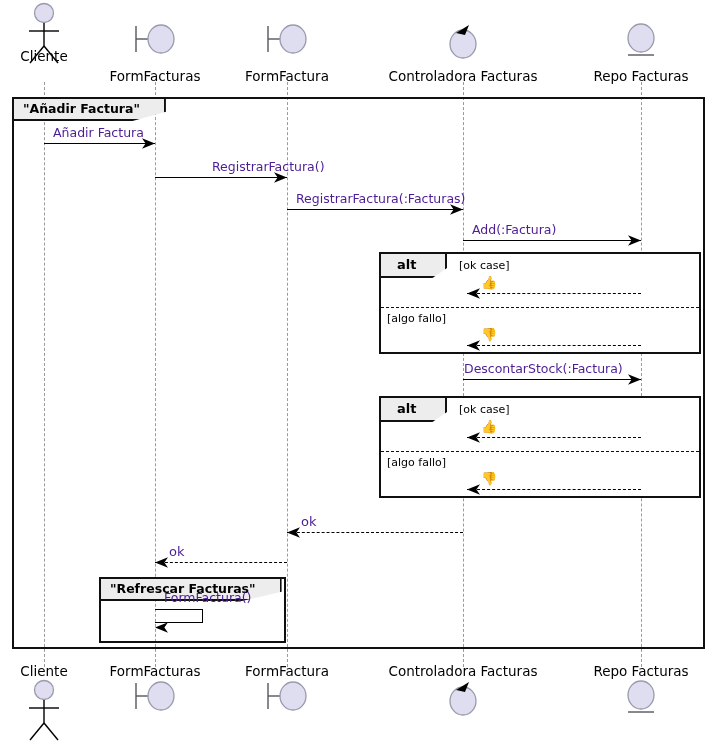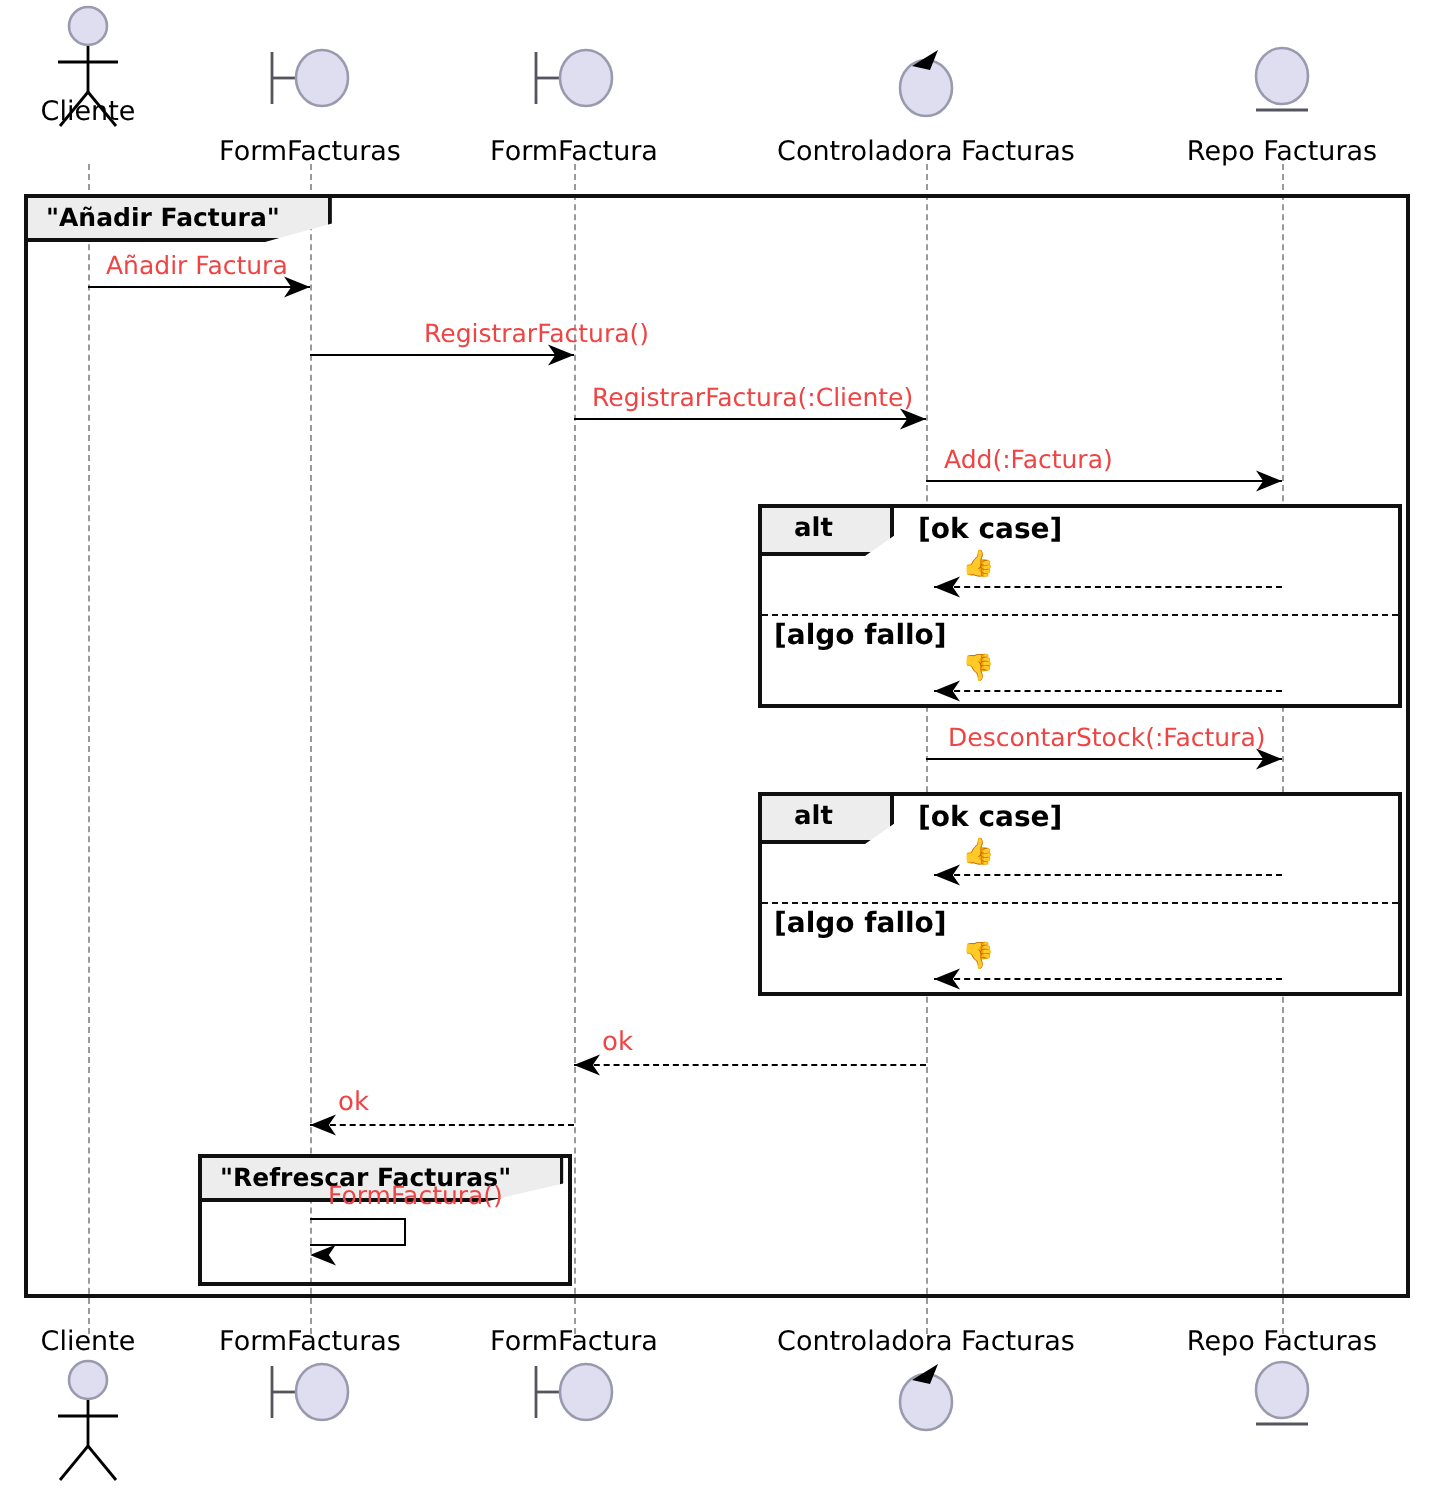--- a/index.html
+++ b/index.html
@@ -82,22 +82,22 @@
   }
 
   
   .operand-sep {
     position: absolute;
     height: 0;
     border-top: 1px dashed #101010;
   }
   .guard {
     position: absolute;
-    font-weight: bold;
-    font-size: 14px;
+    font-weight: normal;
+    font-size: 11px;
     color: #000000;
     white-space: nowrap;
     line-height: 13px;
   }
 
   
   .msg {
     position: absolute;
     height: 0;
   }
@@ -116,21 +116,21 @@
     position: absolute;
     top: -5px;
     width: 0;
     height: 0;
   }
   
   .msg .head svg { display: block; }
   .msg-label {
     position: absolute;
     font-size: 12.5px;
-    color: #ef4444;
+    color: #4c1d95;
     white-space: nowrap;
     line-height: 14px;
   }
   .msg-label.emoji {
     font-size: 13px;
     line-height: 14px;
   }
 
   
   .self-msg {
@@ -286,21 +286,21 @@
       </div>
       <div class="msg-label" style="top: -17px; left: 9px; margin-left: 48px;">RegistrarFactura()</div>
     </div>
     <div class="msg" style="left: 287px; top: 209px; width: 176px; z-index: 8;">
       <div class="line"></div>
       <div class="head" style="left: 163px;">
         <svg width="13" height="11" viewBox="0 0 13 11">
           <path d="M 13 5.5 L 0 0.3 L 3.6 5.5 L 0 10.7 Z" fill="#000"></path>
         </svg>
       </div>
-      <div class="msg-label" style="top: -17px; left: 9px;">RegistrarFactura(:Cliente)</div>
+      <div class="msg-label" style="top: -17px; left: 9px;">RegistrarFactura(:Facturas)</div>
     </div>
     <div class="msg" style="left: 463px; top: 240px; width: 178px; z-index: 8;">
       <div class="line"></div>
       <div class="head" style="left: 165px;">
         <svg width="13" height="11" viewBox="0 0 13 11">
           <path d="M 13 5.5 L 0 0.3 L 3.6 5.5 L 0 10.7 Z" fill="#000"></path>
         </svg>
       </div>
       <div class="msg-label" style="top: -17px; left: 9px;">Add(:Factura)</div>
     </div>
@@ -322,21 +322,21 @@
       </div>
       <div class="msg-label emoji" style="top: -17px; left: 14px;">👎</div>
     </div>
     <div class="msg" style="left: 463px; top: 379px; width: 178px; z-index: 8;">
       <div class="line"></div>
       <div class="head" style="left: 165px;">
         <svg width="13" height="11" viewBox="0 0 13 11">
           <path d="M 13 5.5 L 0 0.3 L 3.6 5.5 L 0 10.7 Z" fill="#000"></path>
         </svg>
       </div>
-      <div class="msg-label" style="top: -17px; left: 11px;">DescontarStock(:Factura)</div>
+      <div class="msg-label" style="top: -17px; left: 1px;">DescontarStock(:Factura)</div>
     </div>
     <div class="msg dashed" style="left: 467px; top: 437px; width: 174px; z-index: 8;">
       <div class="line"></div>
       <div class="head" style="left: 0px;">
         <svg width="13" height="11" viewBox="0 0 13 11">
           <path d="M 0 5.5 L 13 0.3 L 9.4 5.5 L 13 10.7 Z" fill="#000"></path>
         </svg>
       </div>
       <div class="msg-label emoji" style="top: -17px; left: 14px;">👍</div>
     </div>

